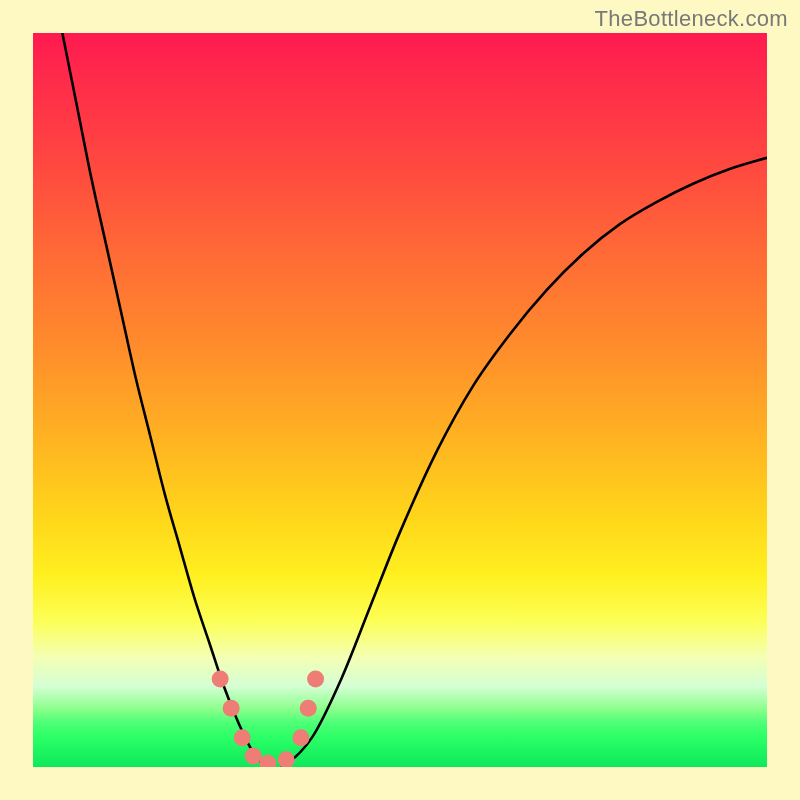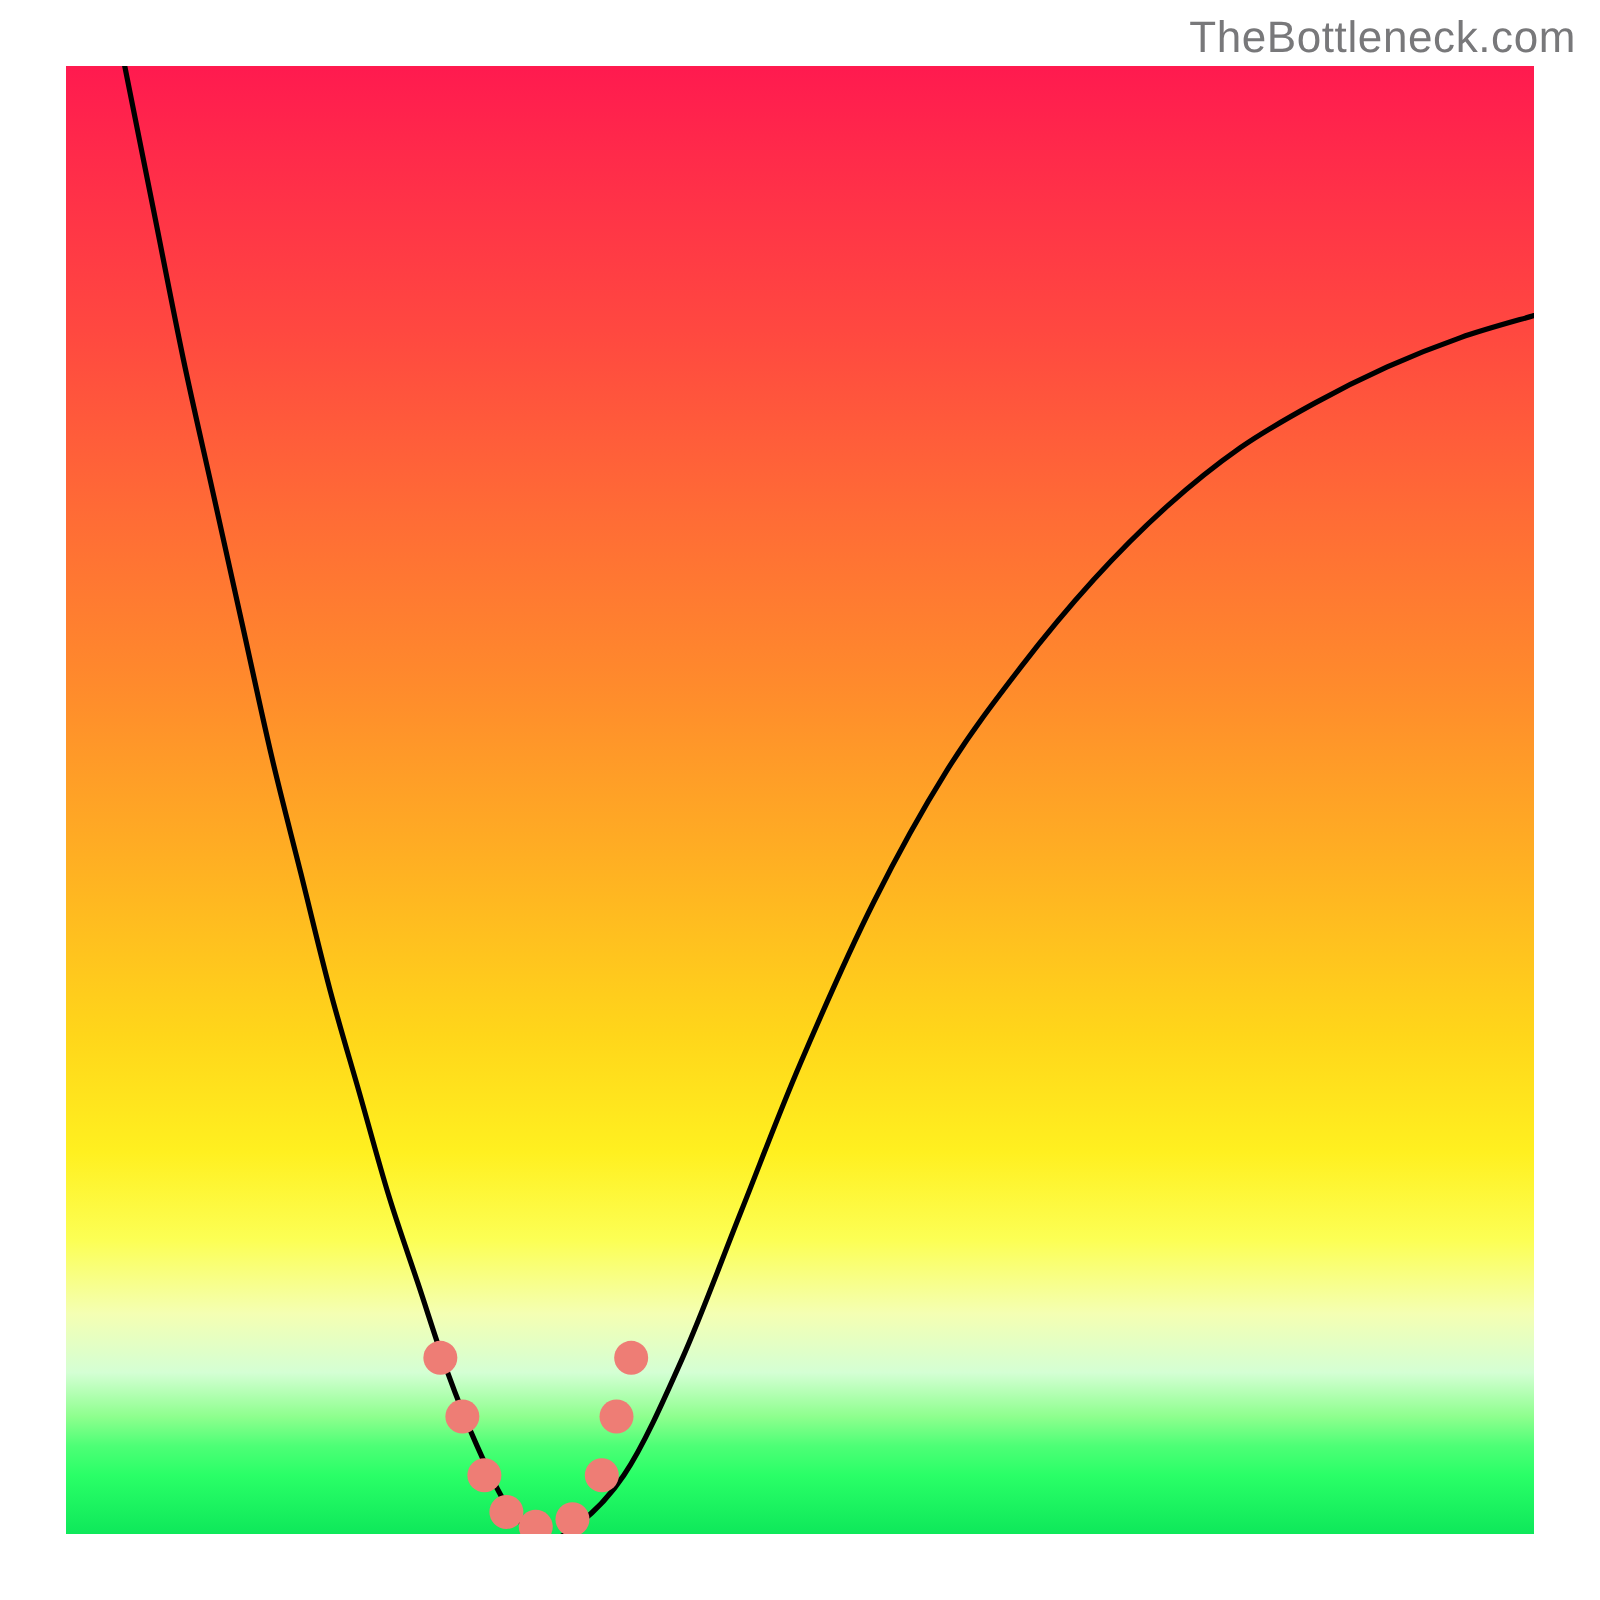--- a/index.html
+++ b/index.html
@@ -7,21 +7,21 @@
     padding: 0;
     width: 800px;
     height: 800px;
     background: #000;
     overflow: hidden;
   }
   .outer {
     position: relative;
     width: 800px;
     height: 800px;
-    background: #ffffff;
+    background: #fef9c3;
   }
   .attribution {
     position: absolute;
     top: 6px;
     right: 12px;
     font-family: Arial, Helvetica, sans-serif;
     font-size: 22px;
     color: #78787a;
     letter-spacing: 0.3px;
     font-weight: 500;

